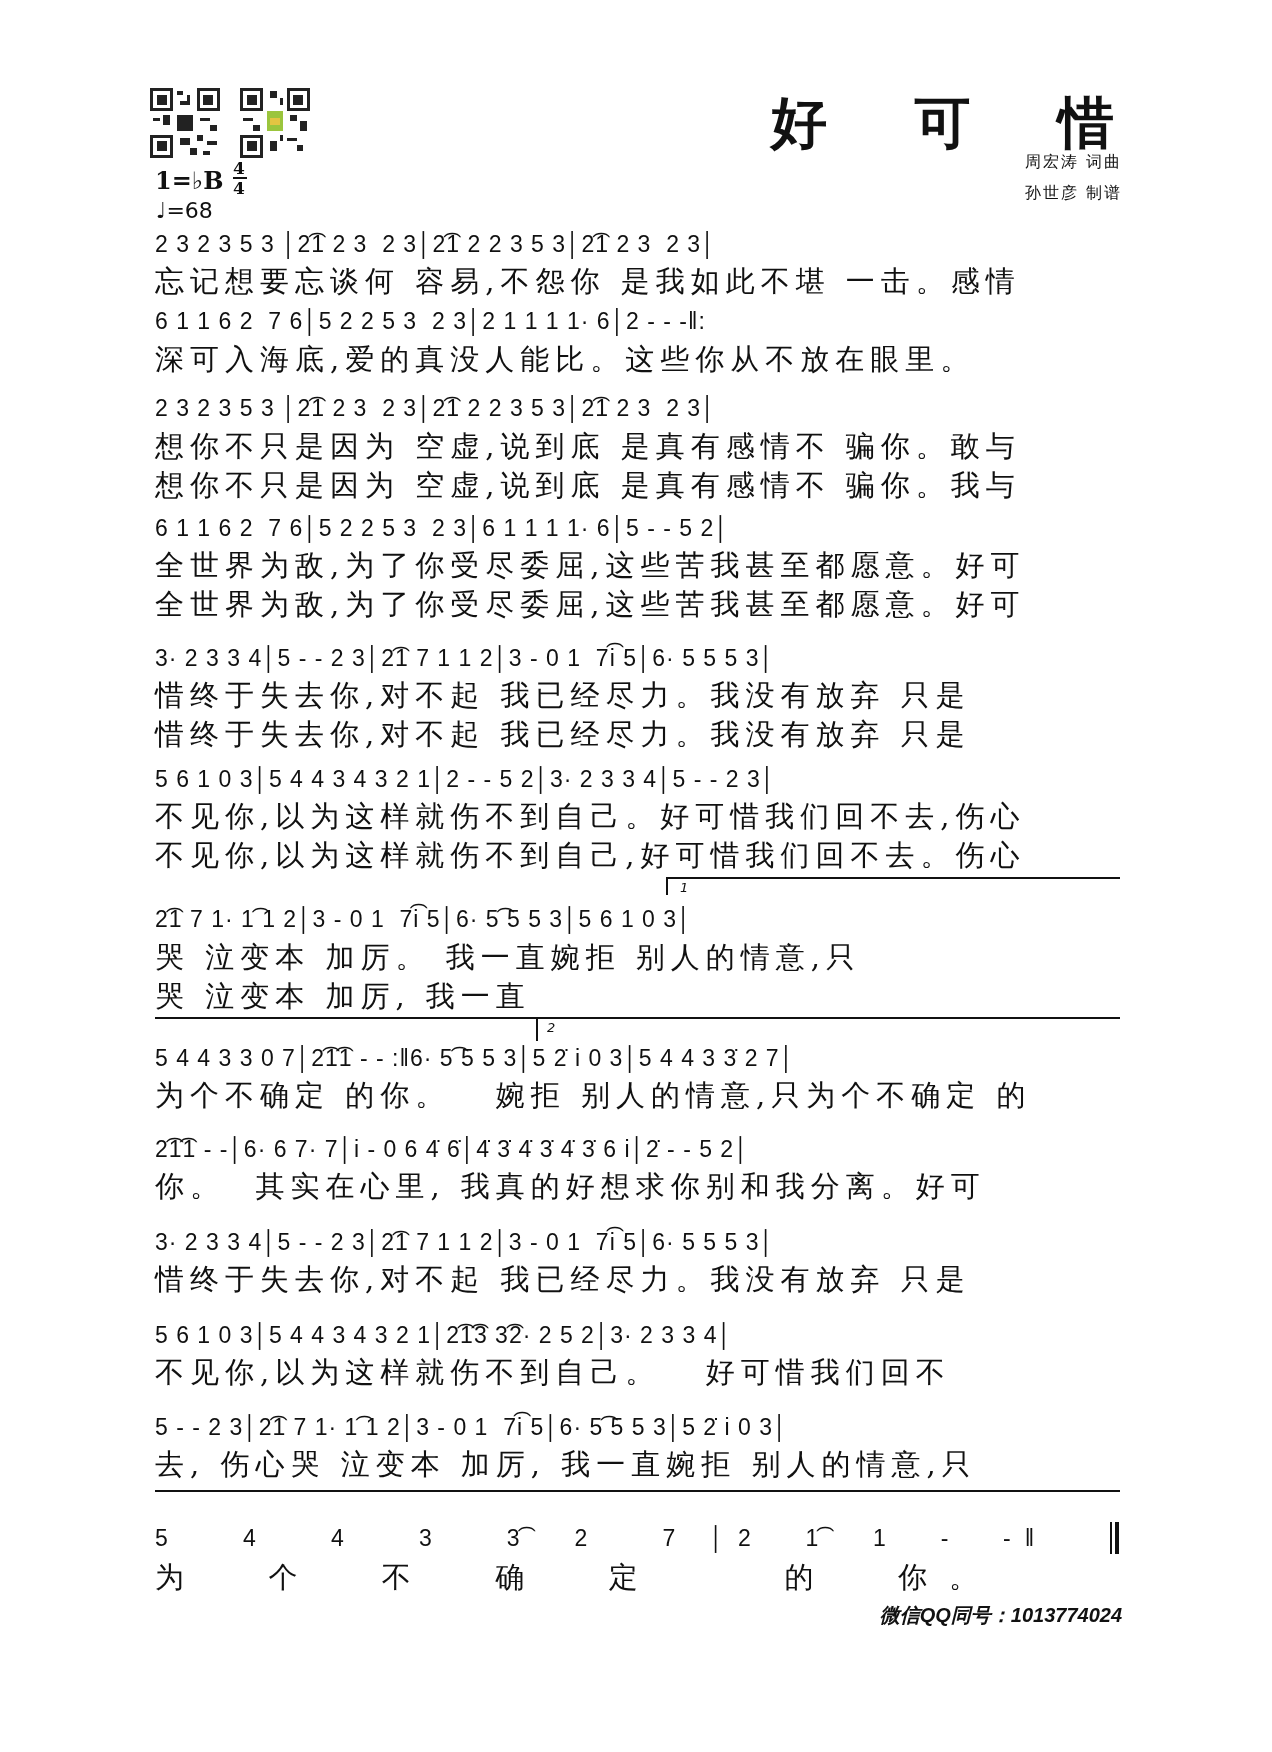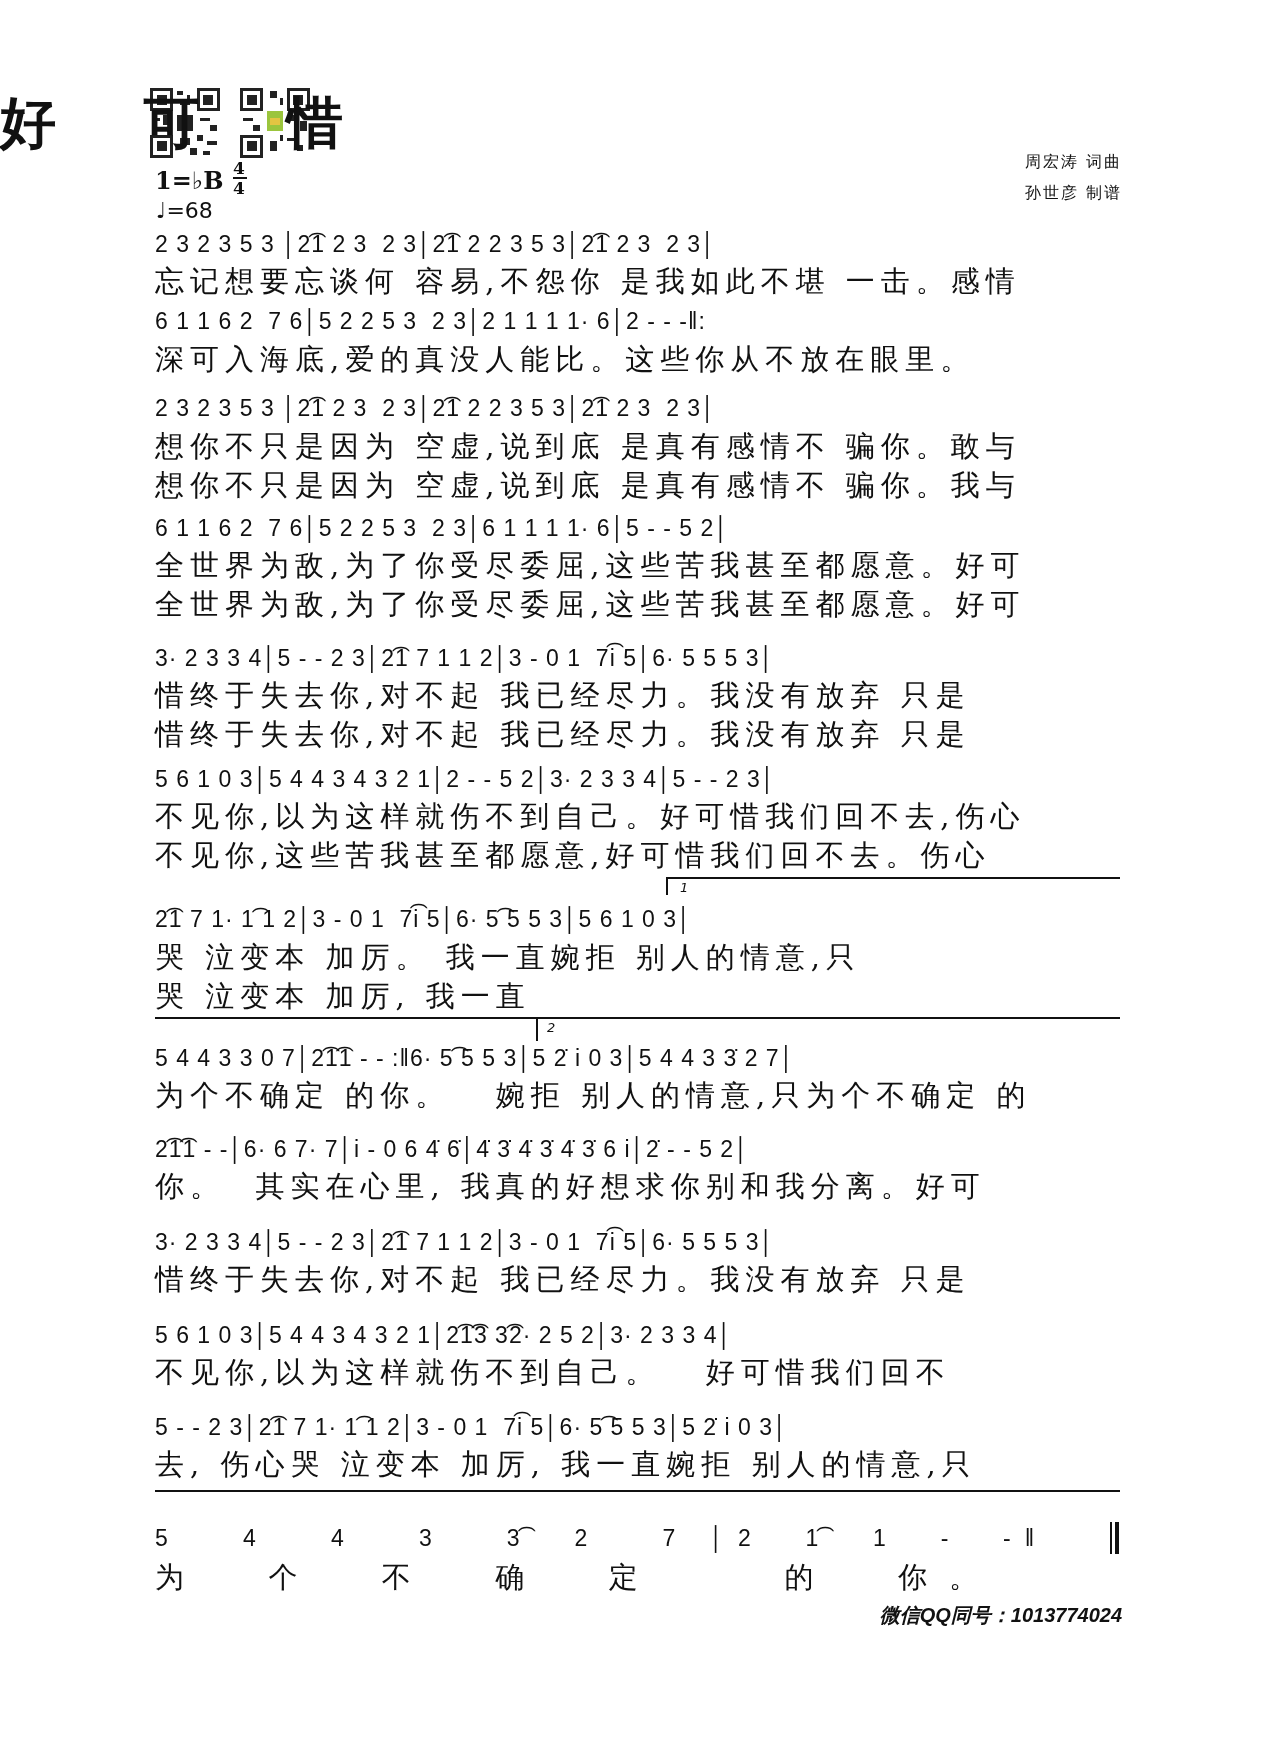--- a/index.html
+++ b/index.html
@@ -1,19 +1,19 @@
 <!DOCTYPE html>
 <html><head>
 <meta charset="utf-8">
 <style>
   html, body { margin:0; padding:0; background:#ffffff; }
   body { width:1272px; height:1752px; position:relative; overflow:hidden; color:#111; font-family:"DejaVu Sans","Liberation Sans",sans-serif; }
   .qr-box { position:absolute; width:70px; height:70px; overflow:hidden; background:#fff; }
   .qr-box svg { width:70px; height:70px; display:block; }
-  .title { position:absolute; left:0; width:1148px; top:86px; text-align:left; font-family:"DejaVu Serif","Liberation Serif",serif; font-weight:bold; font-size:56px; letter-spacing:34px; }
+  .title { position:absolute; left:0; width:1148px; top:86px; text-align:right; font-family:"DejaVu Serif","Liberation Serif",serif; font-weight:bold; font-size:56px; letter-spacing:34px; }
   .credit { position:absolute; right:150px; font-family:"DejaVu Serif","Liberation Serif",serif; font-size:16px; letter-spacing:2px; }
   .key { position:absolute; left:155px; top:166px; font-family:"DejaVu Serif","Liberation Serif",serif; font-weight:bold; font-size:24px; }
   .timesig { position:absolute; left:233px; top:160px; font-family:"DejaVu Serif","Liberation Serif",serif; font-weight:bold; font-size:17px; line-height:16px; text-align:left; }
   .timesig .bar { display:block; border-top:2px solid #111; width:14px; margin:1px 0; }
   .tempo { position:absolute; left:156px; top:198px; font-size:22px; }
   .notes { position:absolute; left:155px; width:965px; font-family:"Liberation Sans","DejaVu Sans",sans-serif; font-size:23px; white-space:pre; letter-spacing:1px; }
   .lyric { position:absolute; left:155px; width:965px; font-family:"DejaVu Serif","Liberation Serif",serif; font-size:29px; white-space:pre; letter-spacing:6px; }
   .vline { position:absolute; width:2px; background:#111; }
   .hline { position:absolute; height:1.5px; background:#111; }
   .volta-num { position:absolute; font-size:13px; font-style:italic; }
@@ -105,21 +105,21 @@
 <div class="notes" style="top:515px;">6 1 1 6 2  7 6│5 2 2 5 3  2 3│6 1 1 1 1· 6│5 - - 5 2│</div>
 <div class="lyric" style="top:546px;">全世界为敌,为了你受尽委屈,这些苦我甚至都愿意。好可</div>
 <div class="lyric" style="top:585px;">全世界为敌,为了你受尽委屈,这些苦我甚至都愿意。好可</div>
 
 <div class="notes" style="top:645px;">3· 2 3 3 4│5 - - 2 3│2͡1 7 1 1 2│3 - 0 1  7i͡ 5│6· 5 5 5 3│</div>
 <div class="lyric" style="top:676px;">惜终于失去你,对不起 我已经尽力。我没有放弃 只是</div>
 <div class="lyric" style="top:715px;">惜终于失去你,对不起 我已经尽力。我没有放弃 只是</div>
 
 <div class="notes" style="top:766px;">5 6 1 0 3│5 4 4 3 4 3 2 1│2 - - 5 2│3· 2 3 3 4│5 - - 2 3│</div>
 <div class="lyric" style="top:797px;">不见你,以为这样就伤不到自己。好可惜我们回不去,伤心</div>
-<div class="lyric" style="top:836px;">不见你,这些苦我甚至都愿意,好可惜我们回不去。伤心</div>
+<div class="lyric" style="top:836px;">不见你,以为这样就伤不到自己,好可惜我们回不去。伤心</div>
 
 <div class="hline" style="left:666px;top:877px;width:454px;"></div>
 <div class="vline" style="left:666px;top:877px;height:18px;"></div>
 <div class="volta-num" style="left:680px;top:880px;">1</div>
 <div class="notes" style="top:906px;">2͡1 7 1· 1͡ 1 2│3 - 0 1  7i͡ 5│6· 5͡ 5 5 3│5 6 1 0 3│</div>
 <div class="lyric" style="top:938px;">哭 泣变本 加厉。 我一直婉拒 别人的情意,只</div>
 <div class="lyric" style="top:977px;">哭 泣变本 加厉, 我一直</div>
 
 <div class="hline" style="left:155px;top:1017px;width:965px;"></div>
 <div class="vline" style="left:536px;top:1017px;height:24px;"></div>

